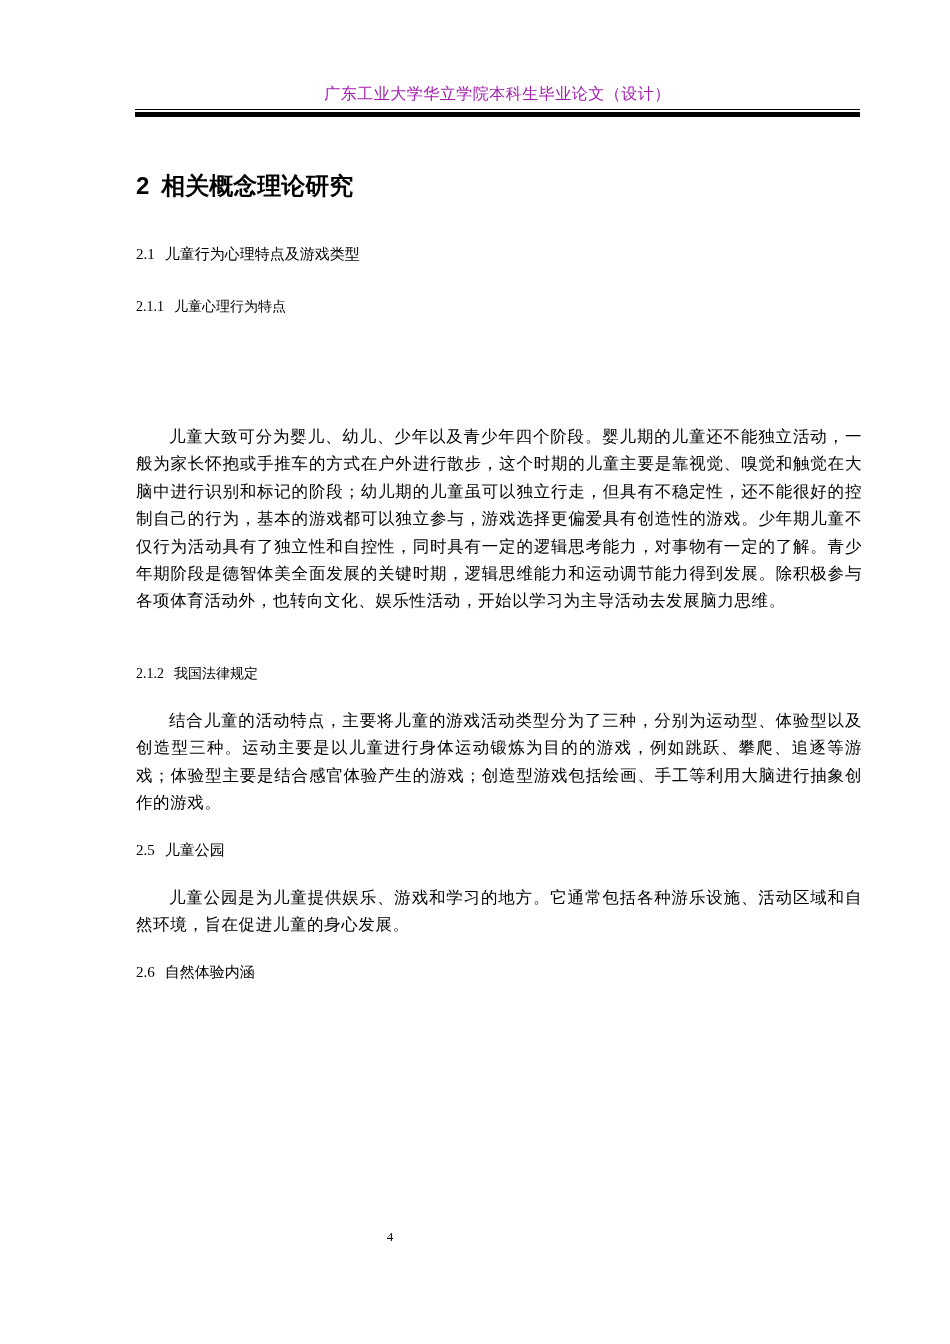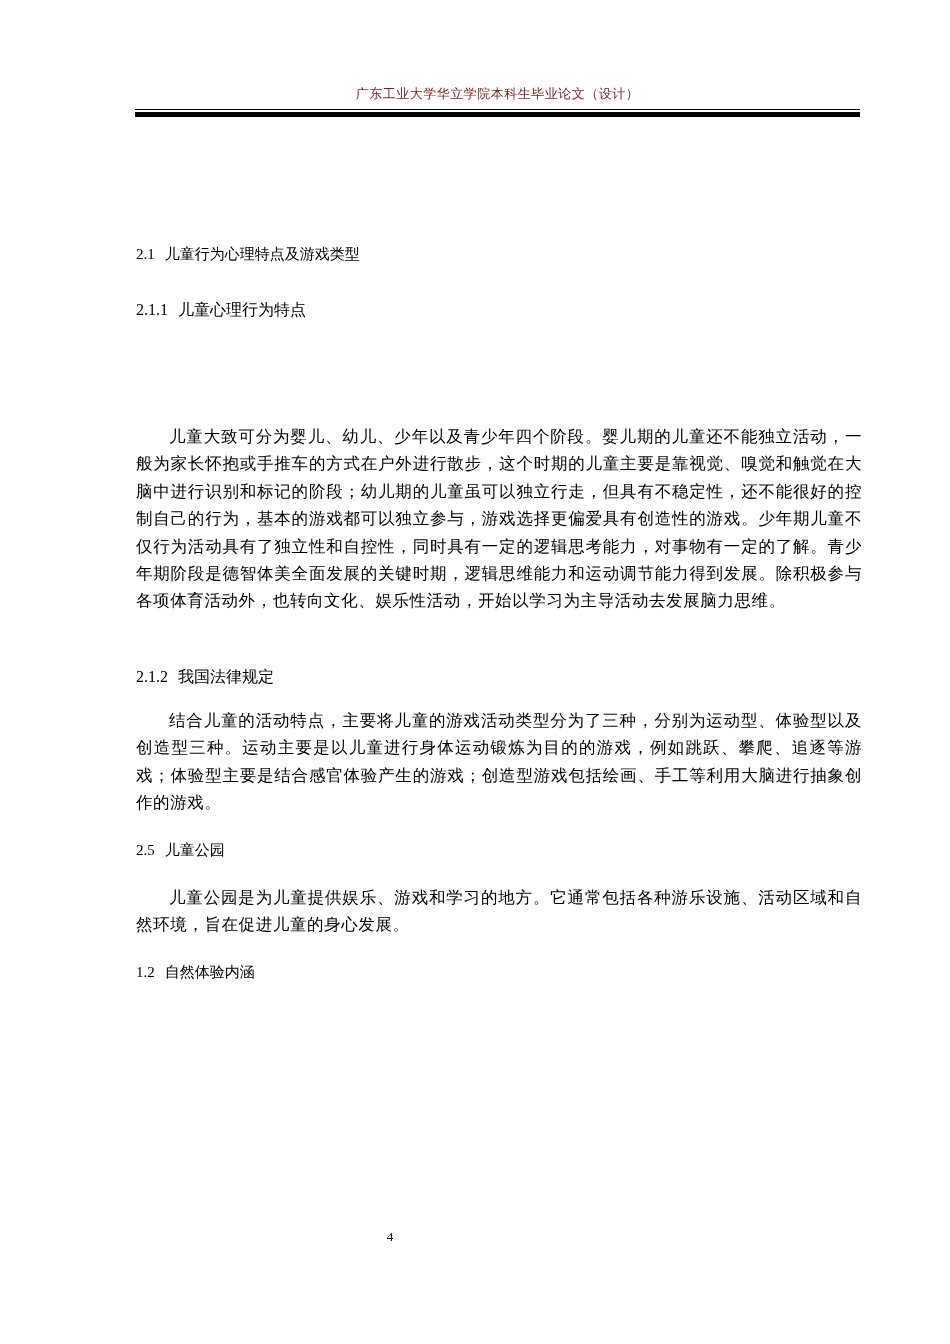--- a/index.html
+++ b/index.html
@@ -20,23 +20,23 @@
       left: 0; top: 0;
       width: 950px;
       height: 1344px;
     }
     .running-header {
       position: absolute;
       left: 135px;
       width: 725px;
       top: 86px;
       text-align: center;
-      font-size: 13px;
+      font-size: 16px;
       letter-spacing: 0.5px;
-      color: #7f1d1d;
+      color: #a21caf;
       line-height: 16px;
     }
     .header-rule-thin {
       position: absolute;
       left: 135px;
       width: 725px;
       top: 109px;
       height: 1px;
       background: #000;
     }
@@ -63,22 +63,22 @@
       left: 136px;
       font-family: "DejaVu Sans", "Liberation Sans", sans-serif;
       font-size: 15px;
       line-height: 28px;
       white-space: nowrap;
     }
     .h3 {
       position: absolute;
       left: 136px;
       font-family: "DejaVu Sans", "Liberation Sans", sans-serif;
-      font-size: 16px;
-      line-height: 34px;
+      font-size: 14px;
+      line-height: 26px;
       white-space: nowrap;
     }
     .num {
       font-family: "Liberation Serif", "DejaVu Serif", serif;
       margin-right: 10px;
     }
     .h1 .num { font-family: "Liberation Sans", "DejaVu Sans", sans-serif; margin-right: 12px; }
     .para {
       position: absolute;
       left: 136px;
@@ -103,20 +103,23 @@
   </style>
 </head>
 <body>
 
 <div class="page">
 
   <div class="running-header">广东工业大学华立学院本科生毕业论文（设计）</div>
   <div class="header-rule-thin"></div>
   <div class="header-rule-thick"></div>
 
+  <div class="h1">
+    <span class="num">2</span><span>相关概念理论研究</span>
+  </div>
 
   <div class="h2" style="top:240px;">
     <span class="num">2.1</span><span>儿童行为心理特点及游戏类型</span>
   </div>
 
   <div class="h3" style="top:293px;">
     <span class="num">2.1.1</span><span>儿童心理行为特点</span>
   </div>
 
 
@@ -128,19 +131,19 @@
 
   <p class="para" style="top:707px;">结合儿童的活动特点，主要将儿童的游戏活动类型分为了三种，分别为运动型、体验型以及创造型三种。运动主要是以儿童进行身体运动锻炼为目的的游戏，例如跳跃、攀爬、追逐等游戏；体验型主要是结合感官体验产生的游戏；创造型游戏包括绘画、手工等利用大脑进行抽象创作的游戏。</p>
 
   <div class="h2" style="top:836px;">
     <span class="num">2.5</span><span>儿童公园</span>
   </div>
 
   <p class="para" style="top:884px;">儿童公园是为儿童提供娱乐、游戏和学习的地方。它通常包括各种游乐设施、活动区域和自然环境，旨在促进儿童的身心发展。</p>
 
   <div class="h2" style="top:958px;">
-    <span class="num">1.2</span><span>自然体验内涵</span>
+    <span class="num">2.6</span><span>自然体验内涵</span>
   </div>
 
 
   <div class="page-number">4</div>
 
 </div>
 
 </body></html>

